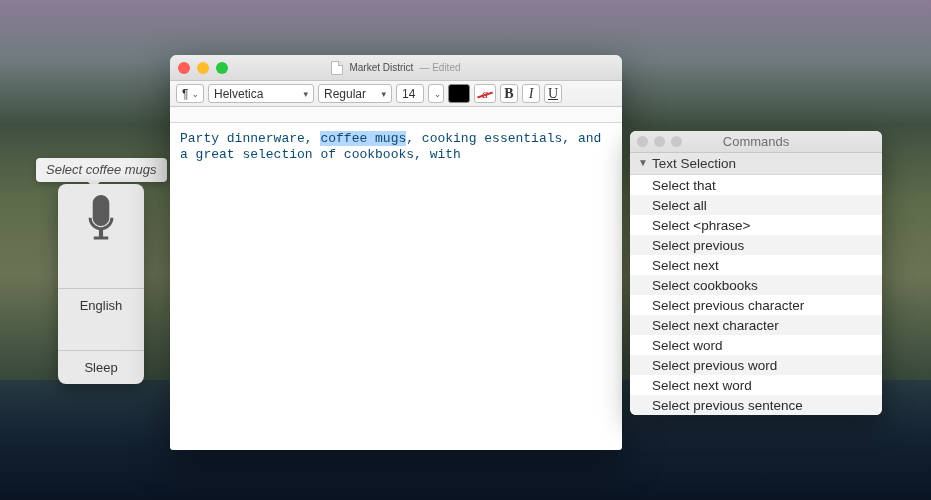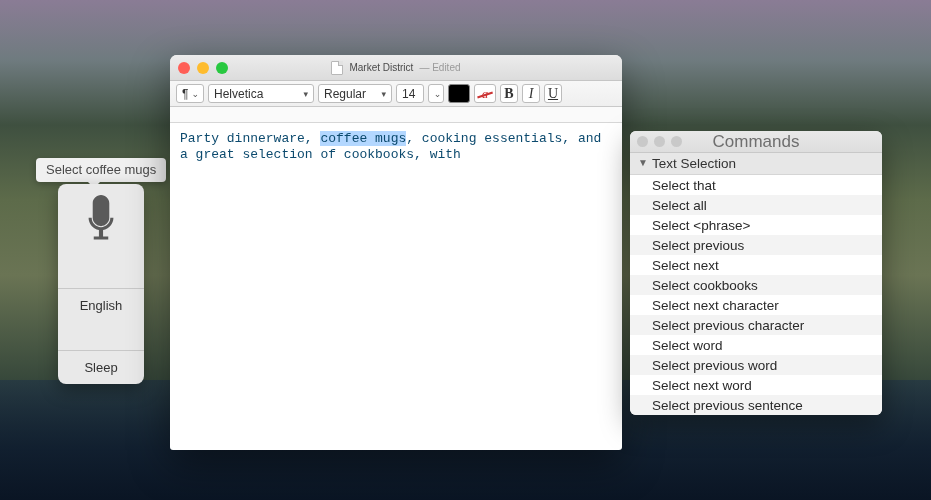--- a/index.html
+++ b/index.html
@@ -12,21 +12,21 @@
     background: linear-gradient(to bottom, #8a7c95 0%, #6f7b7f 12%, #3f5040 25%, #5d6b4a 40%, #6a7454 55%, #394a3c 75%, #132330 90%, #0d1e2b 100%);
   }
   
   .water { position:absolute; left:0; right:0; bottom:0; height:120px;
     background: linear-gradient(to bottom, rgba(30,50,70,.6), rgba(10,20,35,.9)); }
 
   
   .tooltip {
     position: absolute; left: 36px; top: 158px;
     background: #f0f0f0; color:#4a4a4a;
-    font-size: 13px;
+    font-style: italic; font-size: 13px;
     padding: 4px 10px 5px; border-radius: 4px;
     box-shadow: 0 2px 6px rgba(0,0,0,.25);
   }
   .tooltip::after {
     content:""; position:absolute; bottom:-6px; left:52px;
     border:6px solid transparent; border-top-color:#f0f0f0; border-bottom:none;
   }
   .voice-panel {
     position:absolute; left:58px; top:184px; width:86px;
     background:#e9e9e9; border-radius:8px;
@@ -90,21 +90,21 @@
     box-shadow:0 10px 30px rgba(0,0,0,.4); overflow:hidden;
     font-size:13.5px;
   }
   .cmd-titlebar{
     height:22px; background:linear-gradient(#e8e8e8,#dedede);
     border-bottom:1px solid #c8c8c8;
     position:relative; display:flex; align-items:center; padding:0 7px;
   }
   .cmd-titlebar .dot{width:11px;height:11px;background:#c9c9c9;}
   .cmd-titlebar .dot + .dot{margin-left:6px;}
-  .cmd-title{position:absolute;left:0;right:0;text-align:center;color:#6f6f6f;font-size:17px;}
+  .cmd-title{position:absolute;left:0;right:0;text-align:center;color:#6f6f6f;font-size:13px;}
   .cmd-section{
     display:flex;align-items:center;gap:4px;padding:3px 8px;
     background:#e7e7e7;border-bottom:1px solid #d5d5d5;color:#333;
   }
   .disclosure{font-size:10px;color:#666;transform:translateY(-1px);}
   .cmd-list{max-height:260px;overflow:hidden;}
   .cmd-item{padding:2.5px 8px 2.5px 22px;color:#2a2a2a;cursor:pointer;}
   .cmd-item:nth-child(even){background:#f3f3f3;}
   .cmd-item:nth-child(odd){background:#ffffff;}
 </style>
@@ -194,21 +194,21 @@
     <span class="disclosure">▼</span>
     <span>Text Selection</span>
   </div>
   <div class="cmd-list">
     <div class="cmd-item"><span>Select that</span></div>
     <div class="cmd-item"><span>Select all</span></div>
     <div class="cmd-item"><span>Select &lt;phrase&gt;</span></div>
     <div class="cmd-item"><span>Select previous</span></div>
     <div class="cmd-item"><span>Select next</span></div>
     <div class="cmd-item"><span>Select cookbooks</span></div>
+    <div class="cmd-item"><span>Select previous character</span></div>
     <div class="cmd-item"><span>Select next character</span></div>
-    <div class="cmd-item"><span>Select previous character</span></div>
     <div class="cmd-item"><span>Select word</span></div>
     <div class="cmd-item"><span>Select previous word</span></div>
     <div class="cmd-item"><span>Select next word</span></div>
     <div class="cmd-item"><span>Select previous sentence</span></div>
 
   </div>
 </div>
 
 </body></html>

